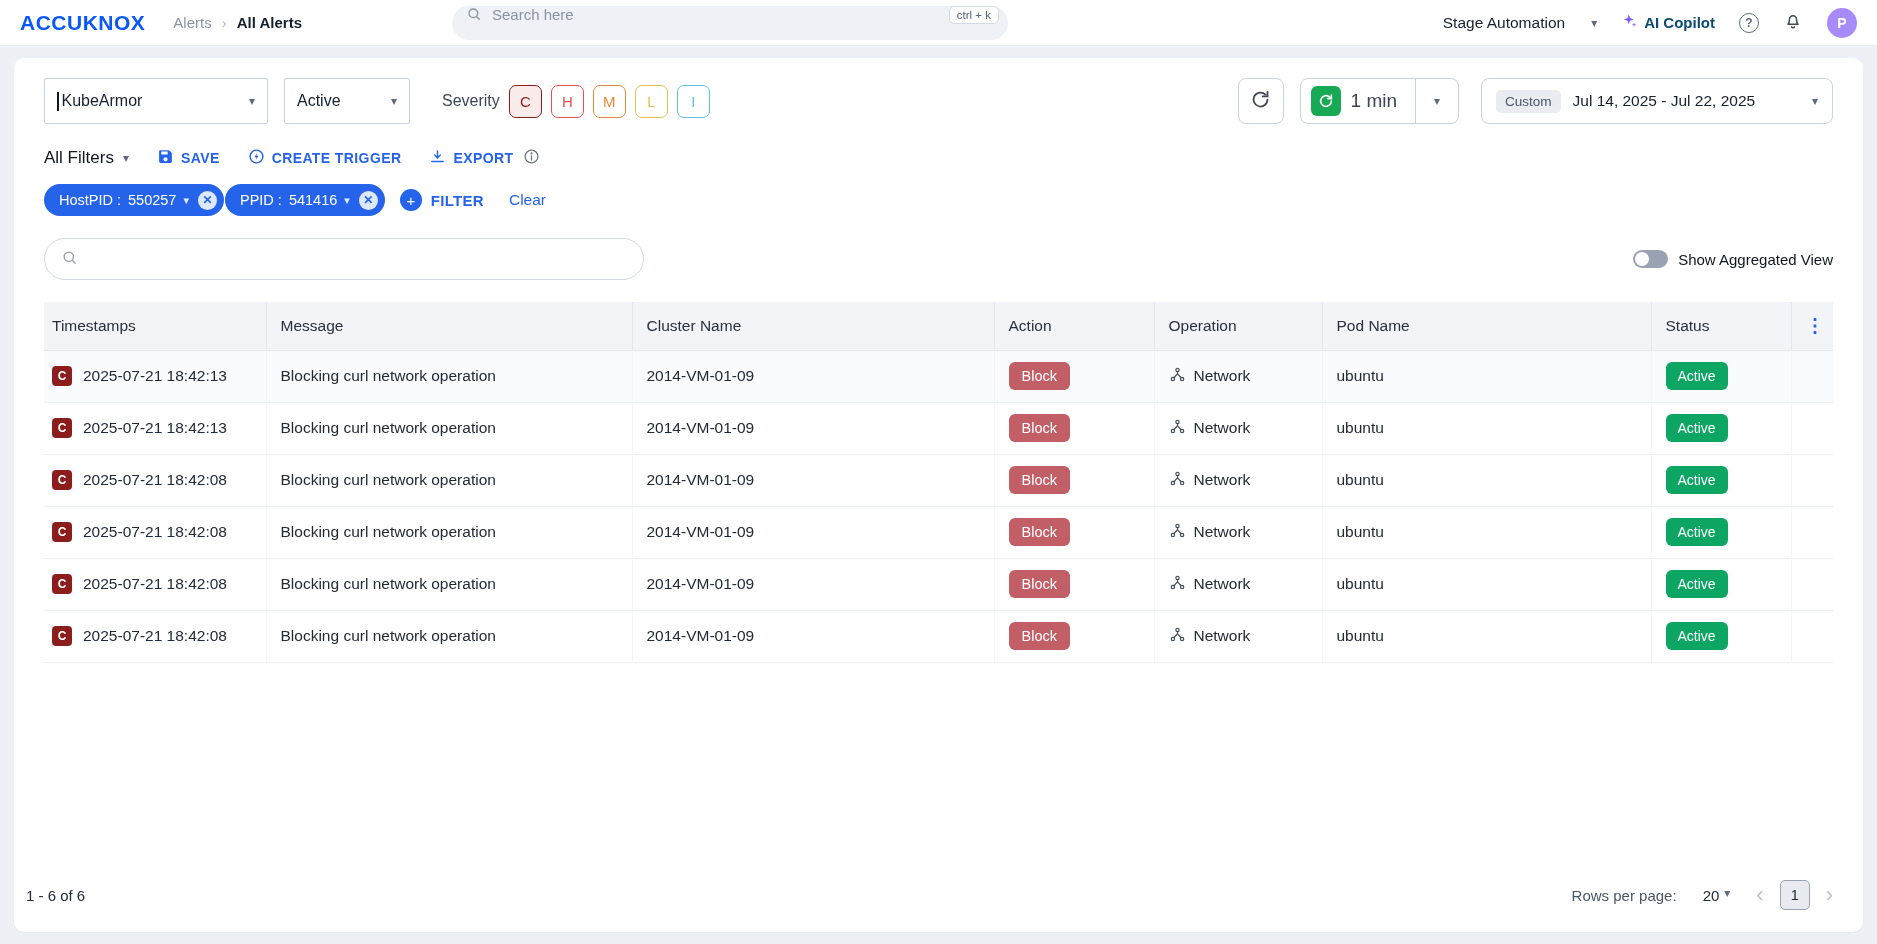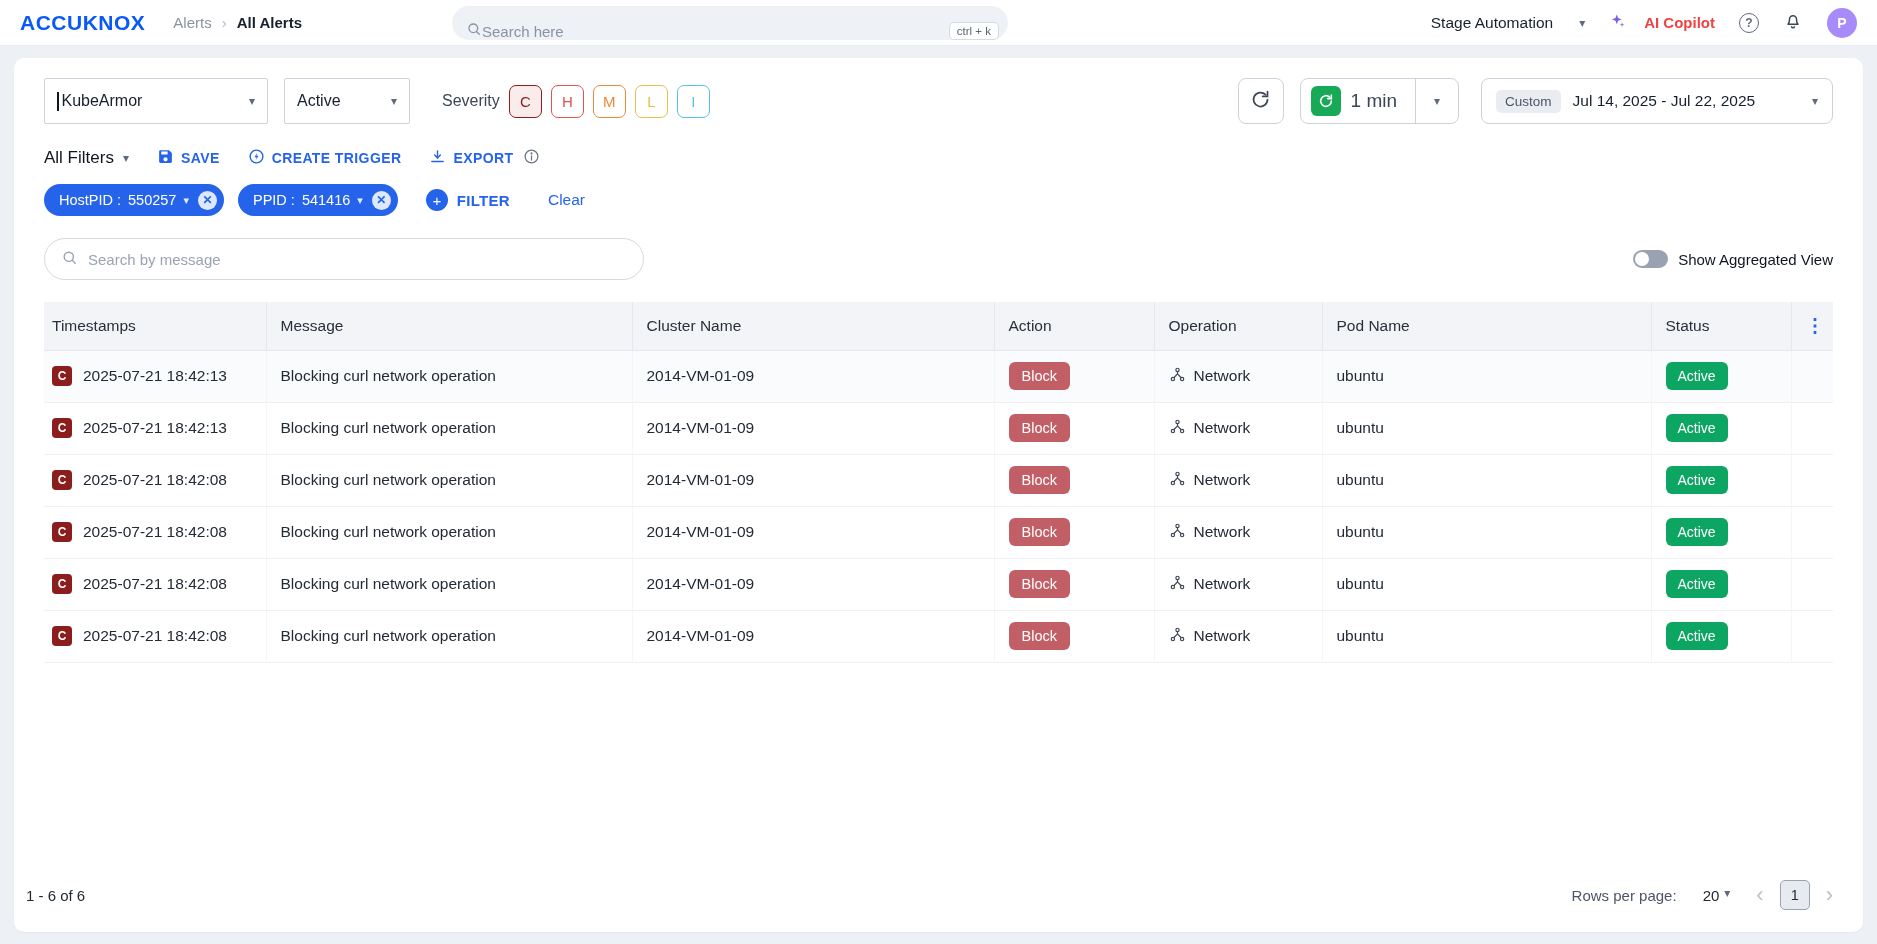--- a/index.html
+++ b/index.html
@@ -7,28 +7,28 @@
   body{font-family:"Liberation Sans",sans-serif;background:#edf0f4;overflow:hidden;font-size:15px;color:#1c2430}
 
   
   .topbar{display:flex;align-items:center;height:46px;background:#fff;padding:0 20px;border-bottom:1px solid #e9edf2}
   .left-group{display:flex;align-items:center;gap:28px}
   .logo{font-size:21px;font-weight:800;color:#0a59f7;letter-spacing:.5px}
   .breadcrumb{display:flex;align-items:center;gap:10px;font-size:15px}
   .crumb-parent{color:#8a93a3}
   .crumb-sep{color:#b3bac6}
   .crumb-current{color:#16202e;font-weight:700}
-  .topbar-search{flex:0 0 556px;margin-left:150px;height:34px;background:#eef1f5;border-radius:17px;display:flex;align-items:flex-end;padding:0 9px 0 14px;}
+  .topbar-search{flex:0 0 556px;margin-left:150px;height:34px;background:#eef1f5;border-radius:17px;display:flex;align-items:flex-start;padding:0 9px 0 14px;gap:10px}
   .topbar-search input{flex:1;border:none;outline:none;background:transparent;font-family:"Liberation Sans",sans-serif;font-size:15px;color:#3c4656}
   .topbar-search input::placeholder{color:#8a93a3}
   .kbd{background:#fff;border:1px solid #d6dae2;border-radius:5px;font-size:11.5px;color:#5b6575;padding:2px 7px;white-space:nowrap}
   .right-group{margin-left:auto;display:flex;align-items:center;gap:24px}
   .tenant{display:flex;align-items:center;gap:26px;font-size:15.5px;color:#16202e;cursor:default}
   .caret{color:#5f6b7c;font-size:12px;line-height:1}
-  .ai-copilot{display:flex;align-items:center;gap:18px;color:#ef4444;font-size:15px;font-weight:600}
+  .ai-copilot{display:flex;align-items:center;gap:6px;color:#0c4a6e;font-size:15px;font-weight:600}
   .help-icon{width:20px;height:20px;border:1.7px solid #5f6b7c;border-radius:50%;display:grid;place-items:center;font-size:12px;color:#5f6b7c;font-weight:700}
   .avatar{width:30px;height:30px;border-radius:50%;background:#a78bfa;color:#fff;display:grid;place-items:center;font-size:14px;font-weight:700}
 
   
   .main{height:898px;padding:12px 14px}
   .card{background:#fff;border-radius:10px;height:100%;padding:20px 30px;position:relative;box-shadow:0 1px 2px rgba(20,30,50,.04)}
 
   
   .toolbar{display:flex;align-items:center}
   .selbox{height:46px;border:1px solid #ccd2db;border-radius:2px;display:flex;align-items:center;justify-content:space-between;padding:0 12px;font-size:16px;color:#16202e;background:#fff}
@@ -50,21 +50,21 @@
   .date-text{font-size:15.5px;color:#16202e;white-space:nowrap}
   .dr-caret{margin-left:auto}
 
   
   .actions-row{margin-top:24px;display:flex;align-items:center;gap:28px}
   .all-filters{display:flex;align-items:center;gap:9px;font-size:17px;color:#10161f}
   .act-btn{display:flex;align-items:center;gap:7px;color:#2563eb;font-size:14px;font-weight:600;letter-spacing:.4px;cursor:pointer}
   .export-wrap{display:flex;align-items:center;gap:10px}
 
   
-  .chips-row{margin-top:16px;display:flex;align-items:center;gap:14px}
+  .chips-row{margin-top:16px;display:flex;align-items:center;gap:1px}
   .chip{background:#2563eb;color:#fff;height:32px;border-radius:16px;display:flex;align-items:center;padding:0 7px 0 15px;font-size:14.5px;gap:7px}
   .chip-caret{color:#e3ebff;font-size:11px}
   .chip-x{width:19px;height:19px;border-radius:50%;background:rgba(255,255,255,.85);color:#2563eb;display:grid;place-items:center;font-size:12px;font-weight:700;margin-left:2px;cursor:pointer}
   .filter-add{display:flex;align-items:center;gap:9px;margin-left:14px;cursor:pointer}
   .plus-circle{width:22px;height:22px;border-radius:50%;background:#2563eb;color:#fff;display:grid;place-items:center;font-size:15px;line-height:1}
   .filter-label{color:#2563eb;font-size:15px;font-weight:600;letter-spacing:.3px}
   .clear-link{color:#2563eb;font-size:15.5px;margin-left:24px;cursor:pointer}
 
   
   .search-row{margin-top:22px;display:flex;align-items:center;justify-content:space-between}
@@ -267,21 +267,20 @@
     </div>
 
     <div class="search-row">
       <div class="msg-search">
         <span>
           <svg width="17" height="17" viewBox="0 0 24 24" fill="none" stroke="#9aa3b2" stroke-width="2" stroke-linecap="round">
               <circle cx="11" cy="11" r="6.5"></circle>
               <path d="M20 20l-4-4"></path>
             </svg>
         </span>
-        <input placeholder="Search by message" style="">
       </div>
       <div class="agg">
         <span class="switch">
             <span class="knob"></span>
           </span>
         <span>Show Aggregated View</span>
       </div>
     </div>
 
     <table class="tbl">

